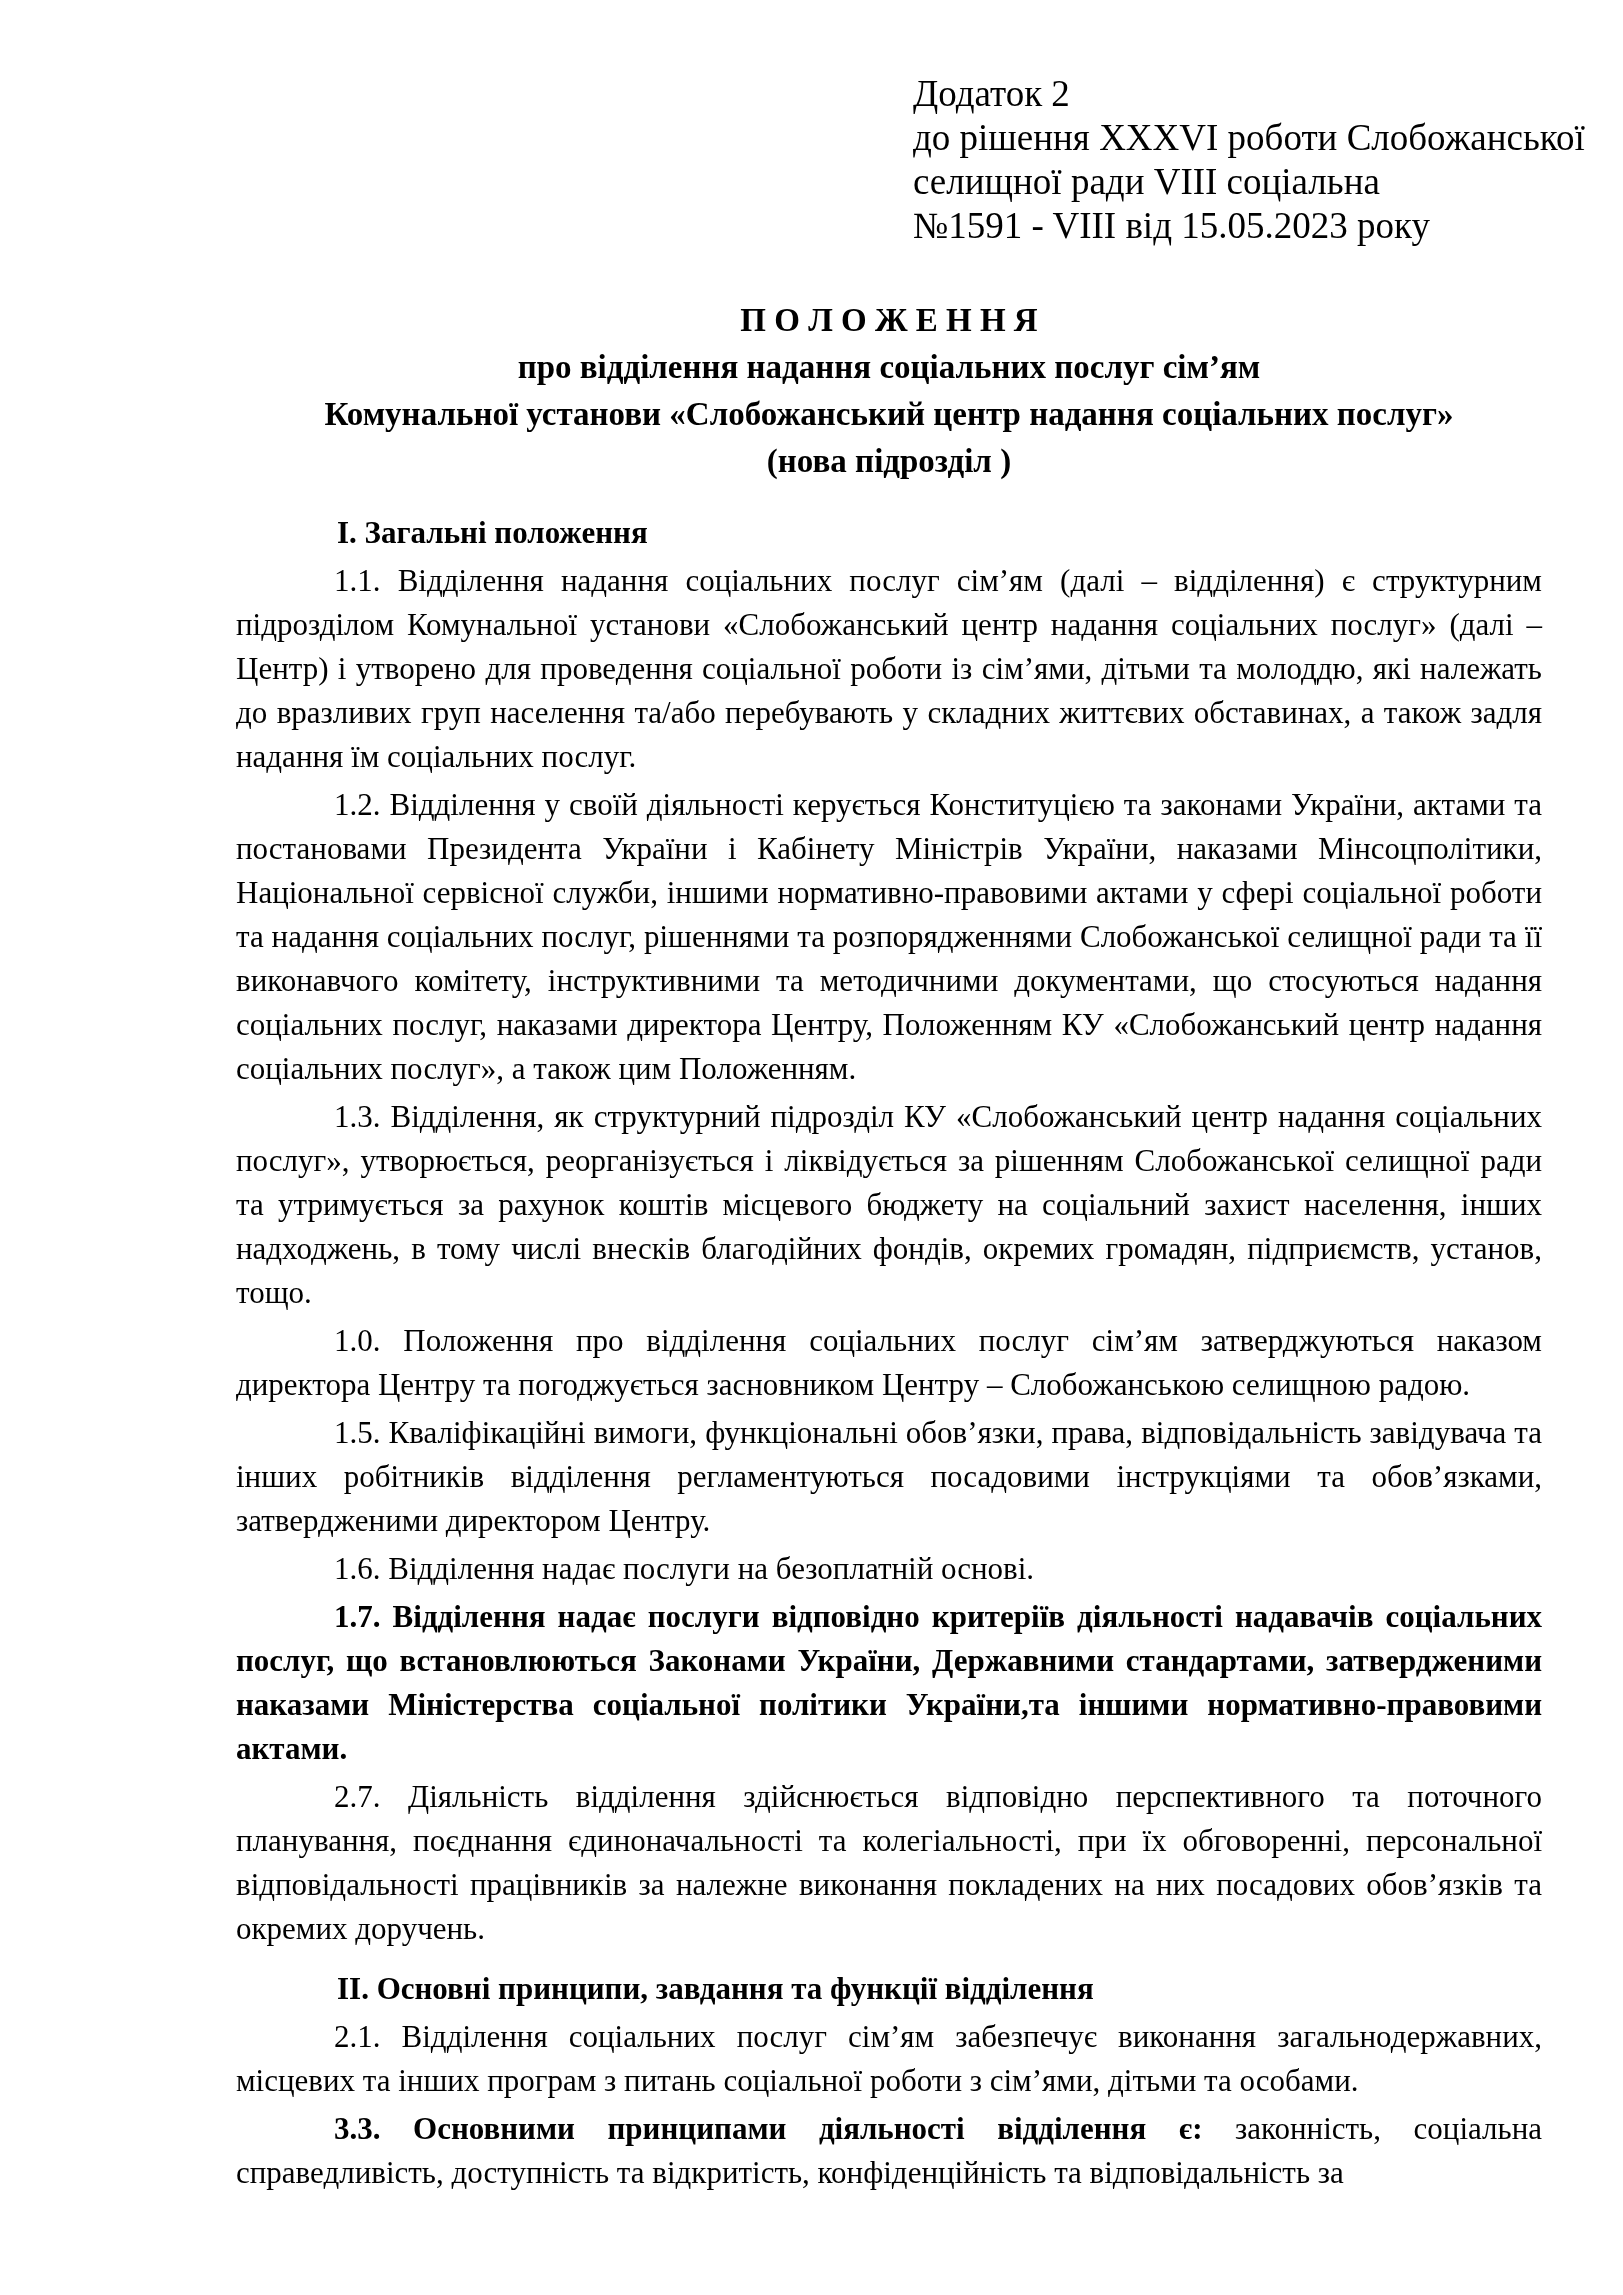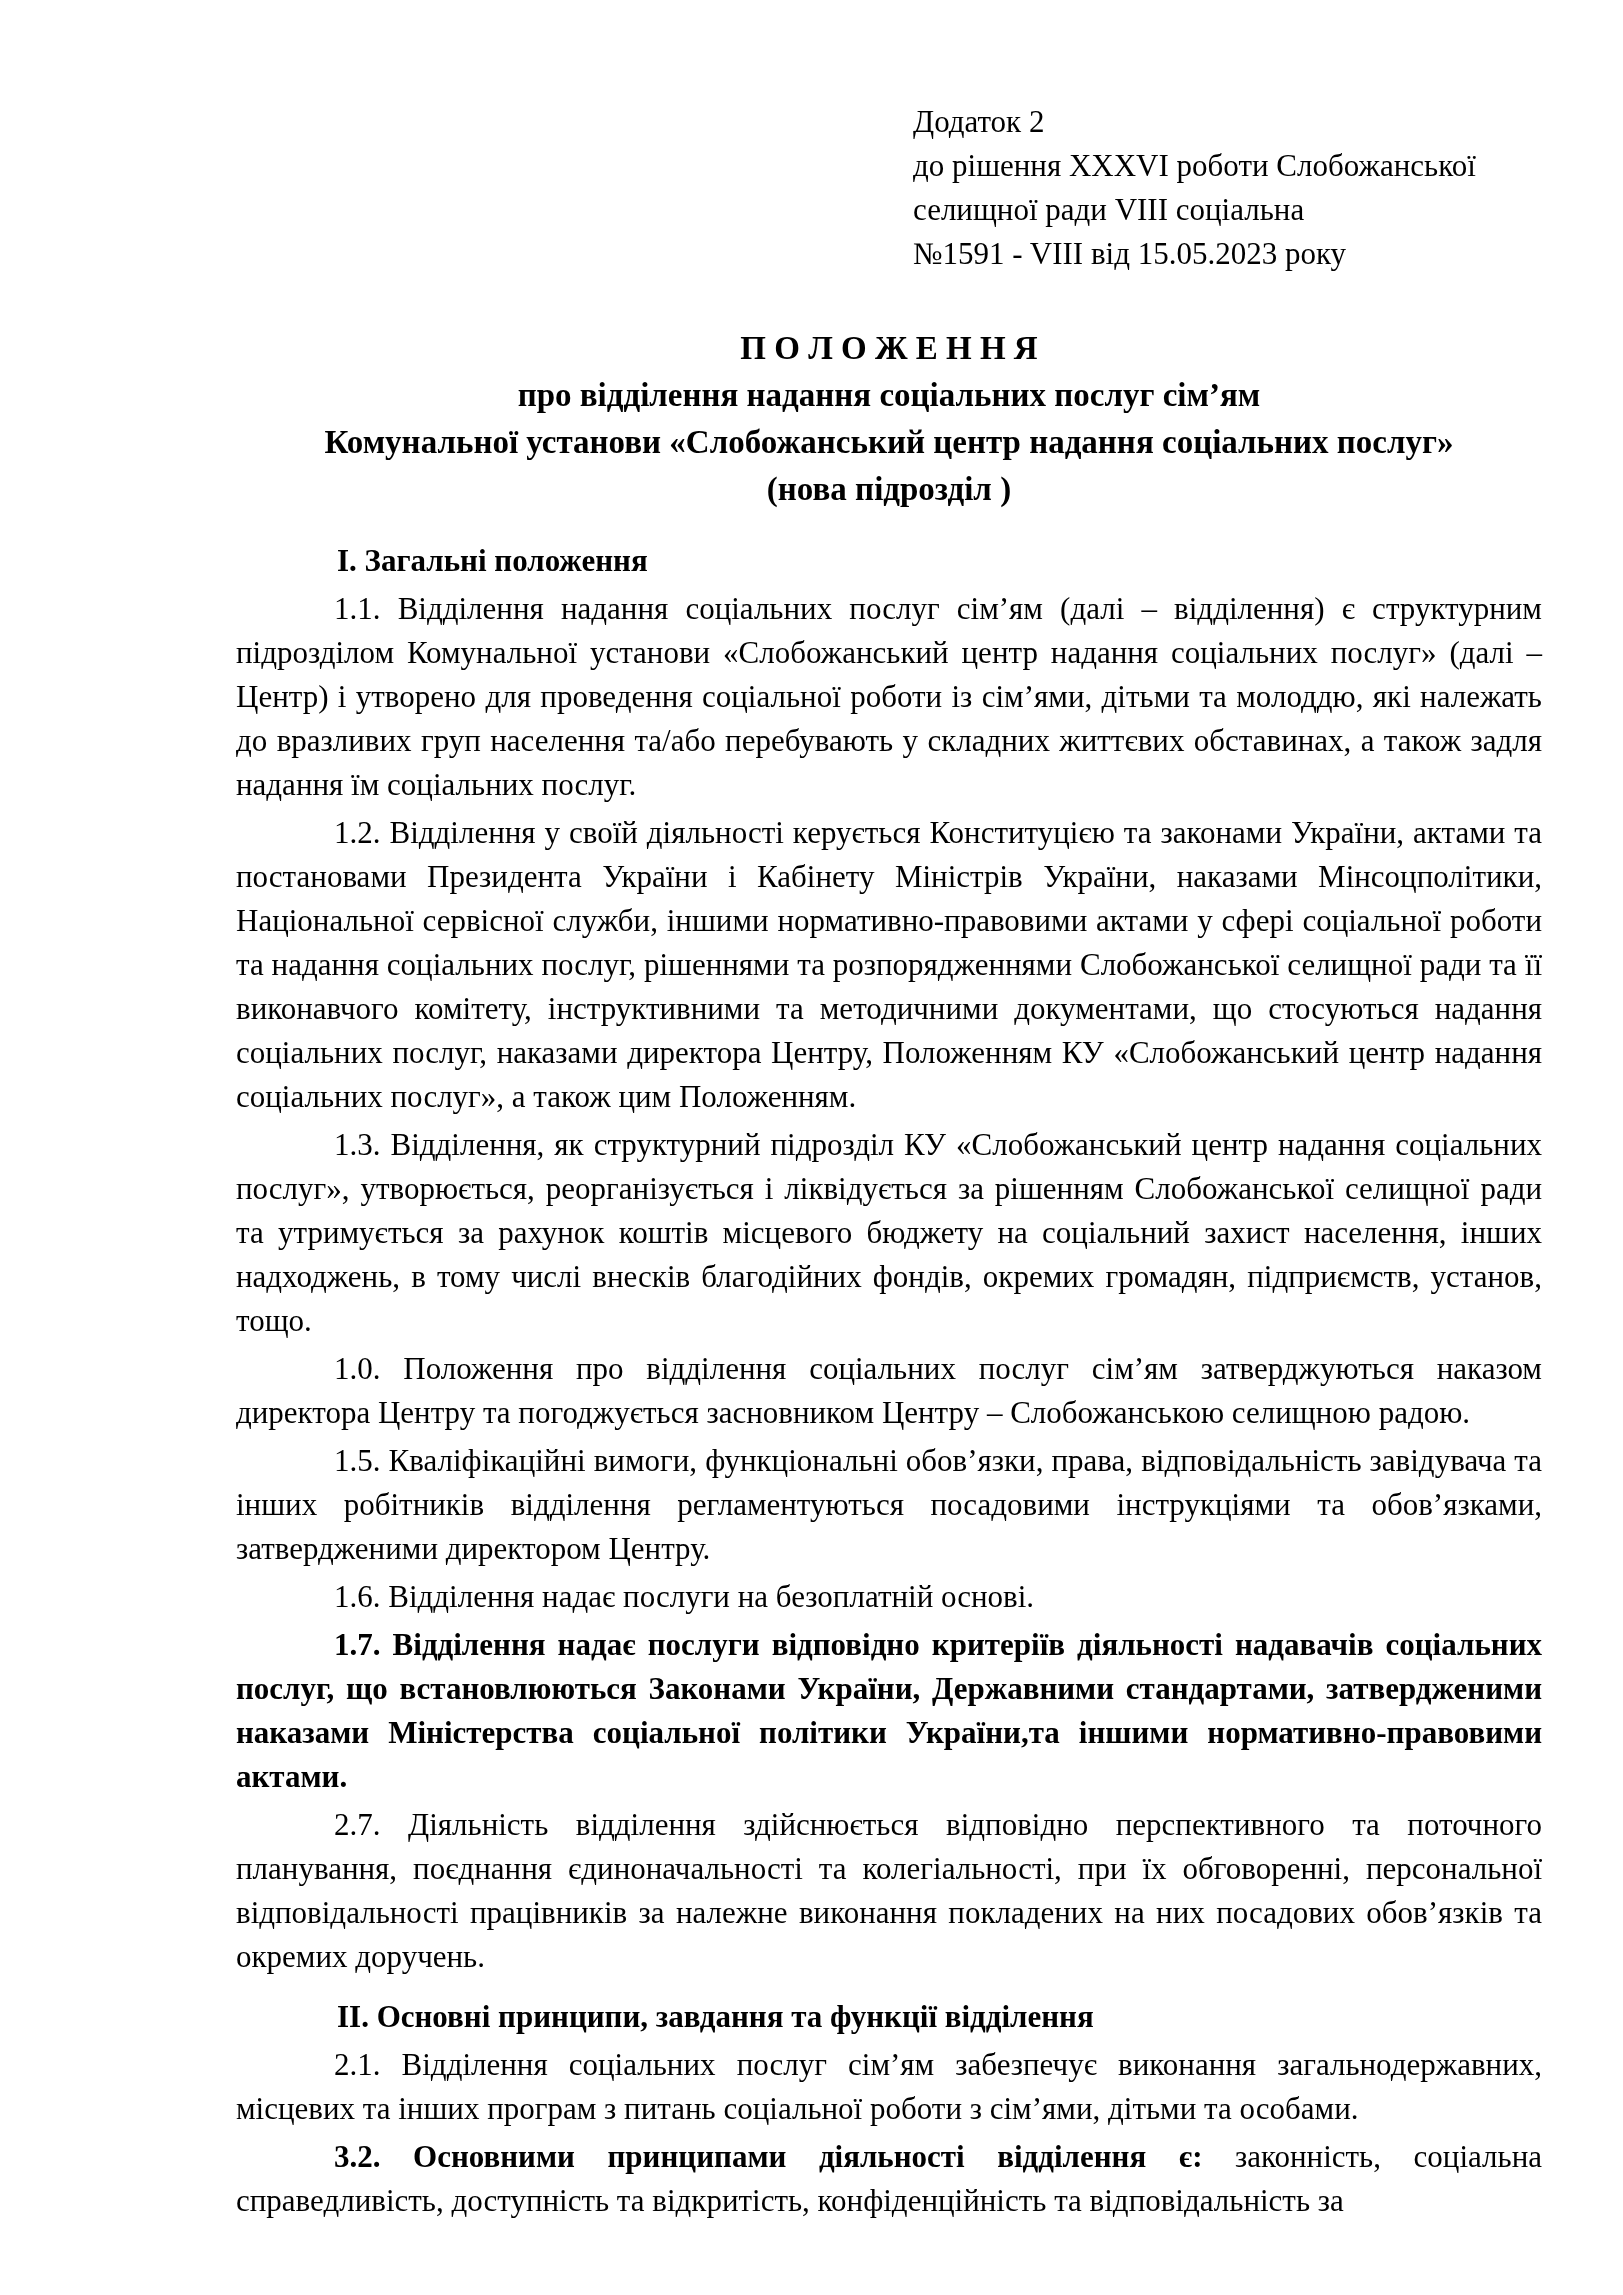--- a/index.html
+++ b/index.html
@@ -5,23 +5,23 @@
   html,body{margin:0;padding:0;background:#ffffff;}
   .page{
     position:relative;
     width:1623px;height:2295px;
     background:#ffffff;
     color:#000000;
     font-family:"Liberation Serif","DejaVu Serif",serif;
     overflow:hidden;
   }
   .hdr{
-    padding-top:100px;
+    padding-top:72px;
     margin-left:913px;
-    font-size:31px;
+    font-size:37px;
     line-height:44px;
     white-space:nowrap;
   }
   .hdr-line{min-height:44px;}
   .titleblk{
     margin-left:232px;
     width:1314px;
     margin-top:49px;
     text-align:center;
     font-weight:bold;
@@ -68,16 +68,16 @@
       <p class="para"><span>1.1. Відділення надання соціальних послуг сім’ям (далі – відділення) є структурним підрозділом Комунальної установи «Слобожанський центр надання соціальних послуг» (далі – Центр) і утворено для проведення соціальної роботи із сім’ями, дітьми та молоддю, які належать до вразливих груп населення та/або перебувають у складних життєвих обставинах, а також задля надання їм соціальних послуг.</span></p>
       <p class="para"><span>1.2. Відділення у своїй діяльності керується Конституцією та законами України, актами та постановами Президента України і Кабінету Міністрів України, наказами Мінсоцполітики, Національної сервісної служби, іншими нормативно-правовими актами у сфері соціальної роботи та надання соціальних послуг, рішеннями та розпорядженнями Слобожанської селищної ради та її виконавчого комітету, інструктивними та методичними документами, що стосуються надання соціальних послуг, наказами директора Центру, Положенням КУ «Слобожанський центр надання соціальних послуг», а також цим Положенням.</span></p>
       <p class="para"><span>1.3. Відділення, як структурний підрозділ КУ «Слобожанський центр надання соціальних послуг», утворюється, реорганізується і ліквідується за рішенням Слобожанської селищної ради та утримується за рахунок коштів місцевого бюджету на соціальний захист населення, інших надходжень, в тому числі внесків благодійних фондів, окремих громадян, підприємств, установ, тощо.</span></p>
       <p class="para"><span>1.0. Положення про відділення соціальних послуг сім’ям затверджуються наказом директора Центру та погоджується засновником Центру – Слобожанською селищною радою.</span></p>
       <p class="para"><span>1.5. Кваліфікаційні вимоги, функціональні обов’язки, права, відповідальність завідувача та інших робітників відділення регламентуються посадовими інструкціями та обов’язками, затвердженими директором Центру.</span></p>
       <p class="para"><span>1.6. Відділення надає послуги на безоплатній основі.</span></p>
       <p class="para"><span class="b">1.7. Відділення надає послуги відповідно критеріїв діяльності надавачів соціальних послуг, що встановлюються Законами України, Державними стандартами, затвердженими наказами Міністерства соціальної політики України,та іншими нормативно-правовими актами.</span></p>
       <p class="para"><span>2.7. Діяльність відділення здійснюється відповідно перспективного та поточного планування, поєднання єдиноначальності та колегіальності, при їх обговоренні, персональної відповідальності працівників за належне виконання покладених на них посадових обов’язків та окремих доручень.</span></p>
       <div class="section-heading">ІІ. Основні принципи, завдання та функції відділення</div>
       <p class="para"><span>2.1. Відділення соціальних послуг сім’ям забезпечує виконання загальнодержавних, місцевих та інших програм з питань соціальної роботи з сім’ями, дітьми та особами.</span></p>
-      <p class="para"><span class="b">3.2. Основними принципами діяльності відділення є: </span><span>законність, соціальна справедливість, доступність та відкритість, конфіденційність та відповідальність за</span></p>
+      <p class="para"><span class="b">3.3. Основними принципами діяльності відділення є: </span><span>законність, соціальна справедливість, доступність та відкритість, конфіденційність та відповідальність за</span></p>
     </div>
 </div>
 
 
 </body></html>

